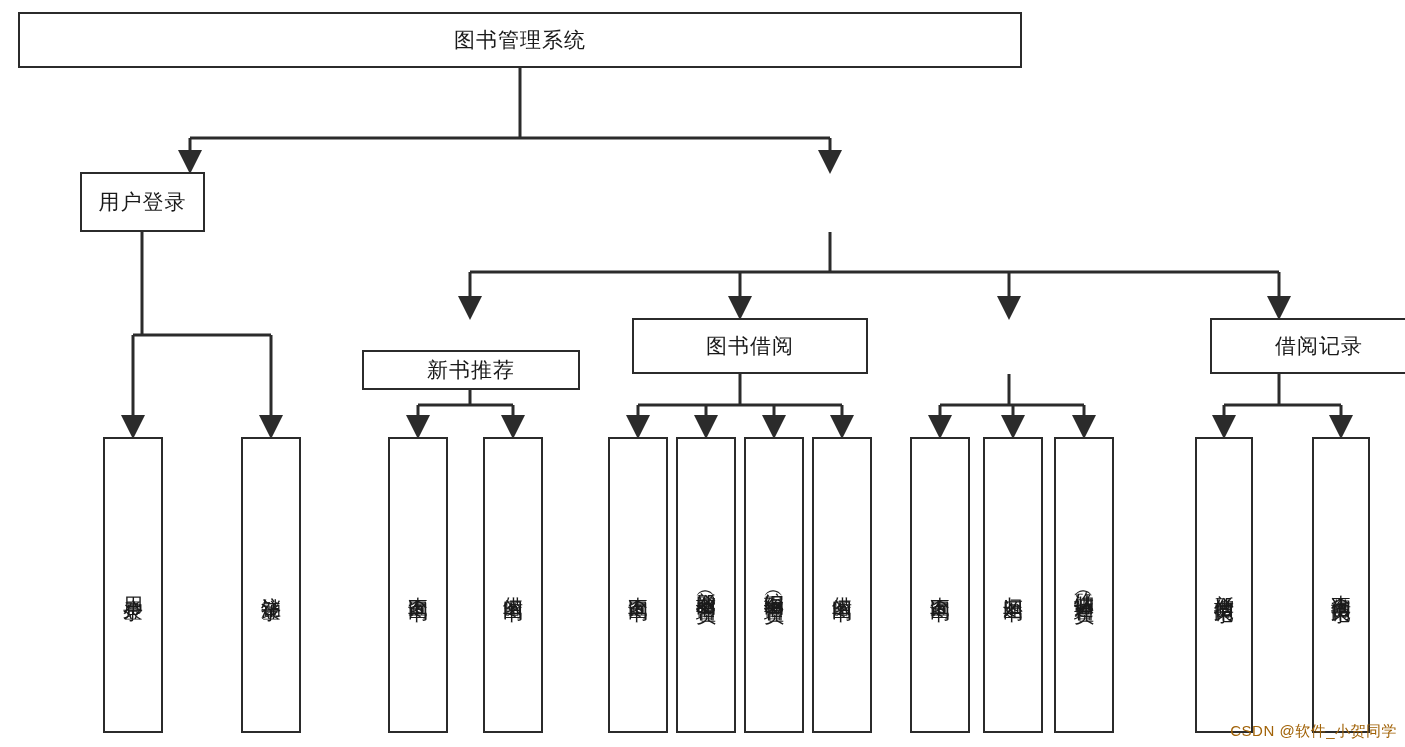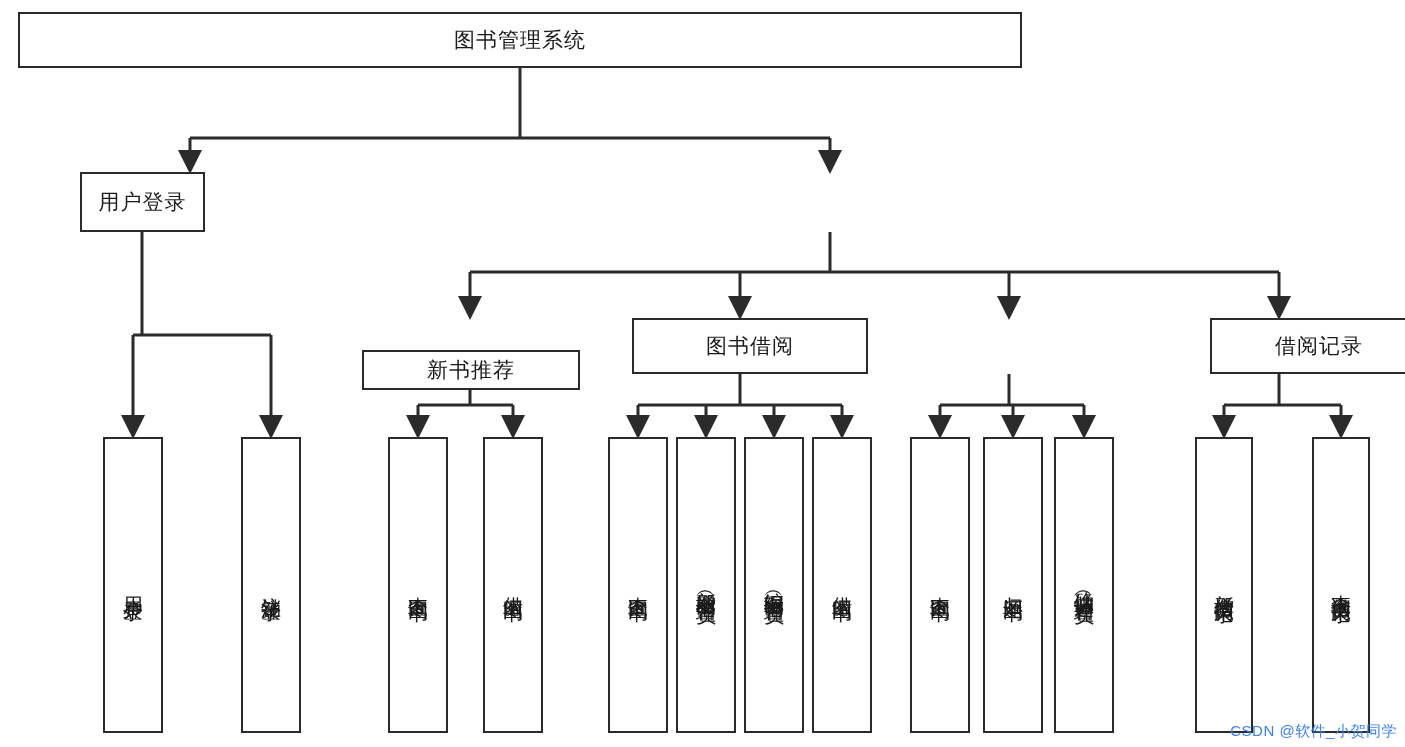--- a/index.html
+++ b/index.html
@@ -52,21 +52,21 @@
   .node.vert .vtext {
     writing-mode: vertical-rl;
     text-orientation: upright;
     display: block;
   }
   #watermark {
     position: absolute;
     right: 8px;
     bottom: 6px;
     font-size: 15px;
-    color: #3b82f6;
+    color: #a16207;
     letter-spacing: 0.5px;
     white-space: nowrap;
   }
 </style>
 </head>
 <body>
 
 <div id="canvas">
 
   <svg id="wires" viewBox="0 0 1405 747" width="1405" height="747">

